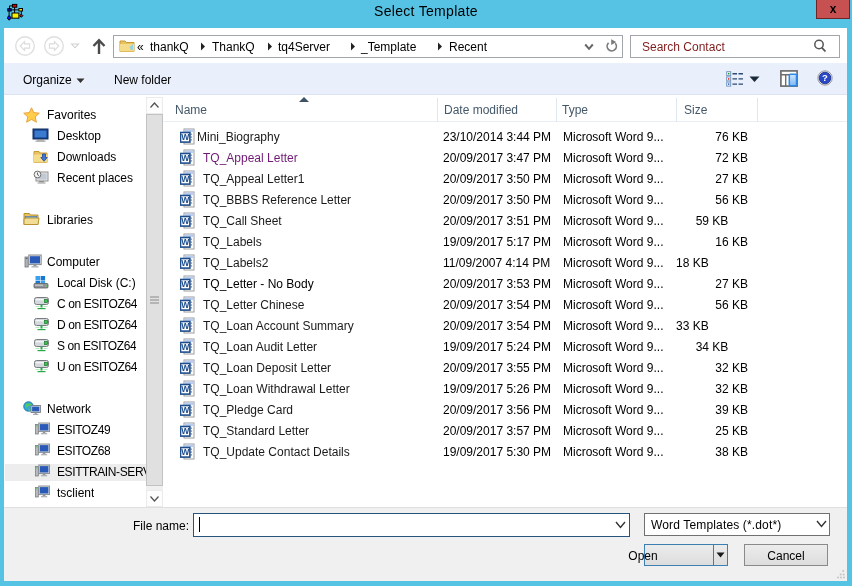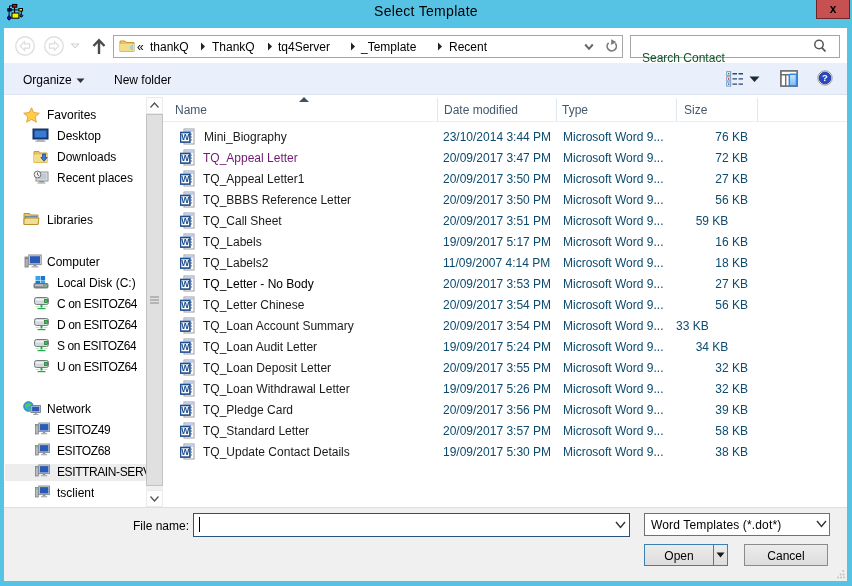--- a/index.html
+++ b/index.html
@@ -1,19 +1,19 @@
 <!DOCTYPE html>
 <html><head><meta charset="utf-8"><style>
 
 *{margin:0;padding:0;box-sizing:border-box}
 html,body{width:852px;height:586px;overflow:hidden}
 body{position:relative;background:#57c3e4;font-family:"Liberation Sans",sans-serif;font-size:12px;color:#000}
 .abs{position:absolute}
 .txt{position:absolute;white-space:nowrap;line-height:14px}
-.gray{color:#0c4a6e}
+.gray{color:#000000}
 
 </style></head><body>
 <div class="txt" style="left:0;right:0;top:4px;text-align:center;font-size:14px;letter-spacing:0.3px">Select Template</div>
 <svg class="abs" style="left:7px;top:3px" width="17" height="18" viewBox="0 0 17 18">
     <g stroke="#000" stroke-width="1" fill="none">
       <path d="M2.5 6 V2.9 H5.5"></path>
       <path d="M4 6.9 H12"></path>
       <path d="M7.6 4.2 V10"></path>
       <path d="M2.1 8 V13.5"></path>
       <path d="M14.3 8 V11.5"></path>
@@ -61,21 +61,21 @@
   </svg>
 <div class="txt" style="left:449px;top:40px">Recent</div>
 <svg class="abs" style="left:584px;top:43px" width="10" height="8" viewBox="0 0 10 8">
     <path d="M1.2 1.5 L5 5.8 L8.8 1.5" stroke="#666" stroke-width="2" fill="none"></path>
   </svg>
 <svg class="abs" style="left:604px;top:39px" width="15" height="16" viewBox="0 0 15 16">
     <path d="M11.2 4.2 A4.6 4.6 0 1 1 4.6 3.9" stroke="#7a7a7a" stroke-width="1.7" fill="none"></path>
     <path d="M7.2 0.3 L12.2 3.1 L7.2 5.9 Z" fill="#7a7a7a"></path>
   </svg>
 <div class="abs" style="left:630px;top:35px;width:210px;height:23px;background:#fff;border:1px solid #a2a6aa"></div>
-<div class="txt gray" style="left:642px;top:51px;color:#14532d">Search Contact</div>
+<div class="txt gray" style="left:642px;top:40px;color:#7f1d1d">Search Contact</div>
 <svg class="abs" style="left:812px;top:38px" width="16" height="16" viewBox="0 0 16 16">
     <circle cx="7" cy="6.5" r="4.2" fill="none" stroke="#555" stroke-width="1.5"></circle>
     <path d="M10 9.8 L13.5 13.5" stroke="#555" stroke-width="1.8"></path>
   </svg>
 <div class="abs" style="left:4px;top:63px;width:843px;height:32px;background:#e9effb;border-bottom:1px solid #dce4f2"></div>
 <div class="txt" style="left:23px;top:73px">Organize</div>
 <svg class="abs" style="left:76px;top:78px" width="9" height="6" viewBox="0 0 9 6">
     <path d="M0.5 0.5 L4.5 5 L8.5 0.5 Z" fill="#333"></path>
   </svg>
 <div class="txt" style="left:114px;top:73px">New folder</div>
@@ -276,21 +276,21 @@
   </svg>
 <svg class="abs" style="left:180px;top:128px" width="15" height="17" viewBox="0 0 15 17">
     <rect x="4" y="1" width="10" height="15" fill="#fff" stroke="#9c9c9c" stroke-width="1"></rect>
     <rect x="4.5" y="1.5" width="9" height="2.6" fill="#b9cdf0"></rect>
     <rect x="10.5" y="5.5" width="1.6" height="1.6" fill="#9c9c9c"></rect>
     <rect x="10.5" y="8.3" width="1.6" height="1.6" fill="#9c9c9c"></rect>
     <rect x="10.5" y="11.1" width="1.6" height="1.6" fill="#9c9c9c"></rect>
     <rect x="0.5" y="4.5" width="9.4" height="9.6" fill="#fff" stroke="#1f4e8c" stroke-width="1.6"></rect>
     <text x="5.2" y="12.3" font-family="Liberation Sans" font-size="8.5" font-weight="bold" fill="#1f4e8c" text-anchor="middle">W</text>
   </svg>
-<div class="txt" style="left:204px;top:130px;color:#1a1a1a">Mini_Biography</div>
+<div class="txt" style="left:197px;top:130px;color:#1a1a1a">Mini_Biography</div>
 <div class="txt gray" style="left:443px;top:130px">23/10/2014 3:44 PM</div>
 <div class="txt gray" style="left:563px;top:130px">Microsoft Word 9...</div>
 <div class="txt gray" style="left:676px;top:130px;width:72px;text-align:right">76 KB</div>
 <svg class="abs" style="left:180px;top:149px" width="15" height="17" viewBox="0 0 15 17">
     <rect x="4" y="1" width="10" height="15" fill="#fff" stroke="#9c9c9c" stroke-width="1"></rect>
     <rect x="4.5" y="1.5" width="9" height="2.6" fill="#b9cdf0"></rect>
     <rect x="10.5" y="5.5" width="1.6" height="1.6" fill="#9c9c9c"></rect>
     <rect x="10.5" y="8.3" width="1.6" height="1.6" fill="#9c9c9c"></rect>
     <rect x="10.5" y="11.1" width="1.6" height="1.6" fill="#9c9c9c"></rect>
     <rect x="0.5" y="4.5" width="9.4" height="9.6" fill="#fff" stroke="#1f4e8c" stroke-width="1.6"></rect>
@@ -357,21 +357,21 @@
     <rect x="4.5" y="1.5" width="9" height="2.6" fill="#b9cdf0"></rect>
     <rect x="10.5" y="5.5" width="1.6" height="1.6" fill="#9c9c9c"></rect>
     <rect x="10.5" y="8.3" width="1.6" height="1.6" fill="#9c9c9c"></rect>
     <rect x="10.5" y="11.1" width="1.6" height="1.6" fill="#9c9c9c"></rect>
     <rect x="0.5" y="4.5" width="9.4" height="9.6" fill="#fff" stroke="#1f4e8c" stroke-width="1.6"></rect>
     <text x="5.2" y="12.3" font-family="Liberation Sans" font-size="8.5" font-weight="bold" fill="#1f4e8c" text-anchor="middle">W</text>
   </svg>
 <div class="txt" style="left:203px;top:256px;color:#1a1a1a">TQ_Labels2</div>
 <div class="txt gray" style="left:443px;top:256px">11/09/2007 4:14 PM</div>
 <div class="txt gray" style="left:563px;top:256px">Microsoft Word 9...</div>
-<div class="txt gray" style="left:676px;top:256px;width:72px;text-align:right">18 KB</div>
+<div class="txt gray" style="left:676px;top:256px;width:72px;text-align:left">18 KB</div>
 <svg class="abs" style="left:180px;top:275px" width="15" height="17" viewBox="0 0 15 17">
     <rect x="4" y="1" width="10" height="15" fill="#fff" stroke="#9c9c9c" stroke-width="1"></rect>
     <rect x="4.5" y="1.5" width="9" height="2.6" fill="#b9cdf0"></rect>
     <rect x="10.5" y="5.5" width="1.6" height="1.6" fill="#9c9c9c"></rect>
     <rect x="10.5" y="8.3" width="1.6" height="1.6" fill="#9c9c9c"></rect>
     <rect x="10.5" y="11.1" width="1.6" height="1.6" fill="#9c9c9c"></rect>
     <rect x="0.5" y="4.5" width="9.4" height="9.6" fill="#fff" stroke="#1f4e8c" stroke-width="1.6"></rect>
     <text x="5.2" y="12.3" font-family="Liberation Sans" font-size="8.5" font-weight="bold" fill="#1f4e8c" text-anchor="middle">W</text>
   </svg>
 <div class="txt" style="left:203px;top:277px;color:#000000">TQ_Letter - No Body</div>
@@ -461,21 +461,21 @@
     <rect x="4.5" y="1.5" width="9" height="2.6" fill="#b9cdf0"></rect>
     <rect x="10.5" y="5.5" width="1.6" height="1.6" fill="#9c9c9c"></rect>
     <rect x="10.5" y="8.3" width="1.6" height="1.6" fill="#9c9c9c"></rect>
     <rect x="10.5" y="11.1" width="1.6" height="1.6" fill="#9c9c9c"></rect>
     <rect x="0.5" y="4.5" width="9.4" height="9.6" fill="#fff" stroke="#1f4e8c" stroke-width="1.6"></rect>
     <text x="5.2" y="12.3" font-family="Liberation Sans" font-size="8.5" font-weight="bold" fill="#1f4e8c" text-anchor="middle">W</text>
   </svg>
 <div class="txt" style="left:203px;top:424px;color:#1a1a1a">TQ_Standard Letter</div>
 <div class="txt gray" style="left:443px;top:424px">20/09/2017 3:57 PM</div>
 <div class="txt gray" style="left:563px;top:424px">Microsoft Word 9...</div>
-<div class="txt gray" style="left:676px;top:424px;width:72px;text-align:right">58 KB</div>
+<div class="txt gray" style="left:676px;top:424px;width:72px;text-align:right">25 KB</div>
 <svg class="abs" style="left:180px;top:443px" width="15" height="17" viewBox="0 0 15 17">
     <rect x="4" y="1" width="10" height="15" fill="#fff" stroke="#9c9c9c" stroke-width="1"></rect>
     <rect x="4.5" y="1.5" width="9" height="2.6" fill="#b9cdf0"></rect>
     <rect x="10.5" y="5.5" width="1.6" height="1.6" fill="#9c9c9c"></rect>
     <rect x="10.5" y="8.3" width="1.6" height="1.6" fill="#9c9c9c"></rect>
     <rect x="10.5" y="11.1" width="1.6" height="1.6" fill="#9c9c9c"></rect>
     <rect x="0.5" y="4.5" width="9.4" height="9.6" fill="#fff" stroke="#1f4e8c" stroke-width="1.6"></rect>
     <text x="5.2" y="12.3" font-family="Liberation Sans" font-size="8.5" font-weight="bold" fill="#1f4e8c" text-anchor="middle">W</text>
   </svg>
 <div class="txt" style="left:203px;top:445px;color:#1a1a1a">TQ_Update Contact Details</div>
@@ -489,21 +489,21 @@
 <svg class="abs" style="left:615px;top:521px" width="11" height="8" viewBox="0 0 11 8">
     <path d="M1 1 L5.5 6.5 L10 1" stroke="#333" stroke-width="1.4" fill="none"></path>
   </svg>
 <div class="abs" style="left:644px;top:513px;width:186px;height:23px;background:#fff;border:1px solid #707070"></div>
 <div class="txt" style="left:651px;top:518px;letter-spacing:0.15px">Word Templates (*.dot*)</div>
 <svg class="abs" style="left:816px;top:520px" width="11" height="8" viewBox="0 0 11 8">
     <path d="M1 1 L5.5 6.5 L10 1" stroke="#333" stroke-width="1.4" fill="none"></path>
   </svg>
 <div class="abs" style="left:644px;top:544px;width:84px;height:22px;background:linear-gradient(#ececec,#dddddd);border:1px solid #3c7fb1"></div>
 <div class="abs" style="left:713px;top:545px;width:1px;height:20px;background:#3c7fb1"></div>
-<div class="txt" style="left:644px;top:549px;width:70px;text-align:center">Open</div>
+<div class="txt" style="left:608px;top:549px;width:70px;text-align:center">Open</div>
 <svg class="abs" style="left:716px;top:552px" width="9" height="6" viewBox="0 0 9 6">
     <path d="M0.5 0.5 L4.5 5.5 L8.5 0.5 Z" fill="#1a1a1a"></path>
   </svg>
 <div class="abs" style="left:744px;top:544px;width:84px;height:22px;background:linear-gradient(#ececec,#dddddd);border:1px solid #8a8a8a"></div>
 <div class="txt" style="left:744px;top:549px;width:84px;text-align:center">Cancel</div>
 <svg class="abs" style="left:836px;top:568px" width="12" height="12" viewBox="0 0 12 12">
     <g fill="#c3c3c3">
       <circle cx="7.2" cy="3" r="1"></circle>
       <circle cx="4.6" cy="6.4" r="1"></circle>
       <circle cx="7.6" cy="6.4" r="1"></circle>

